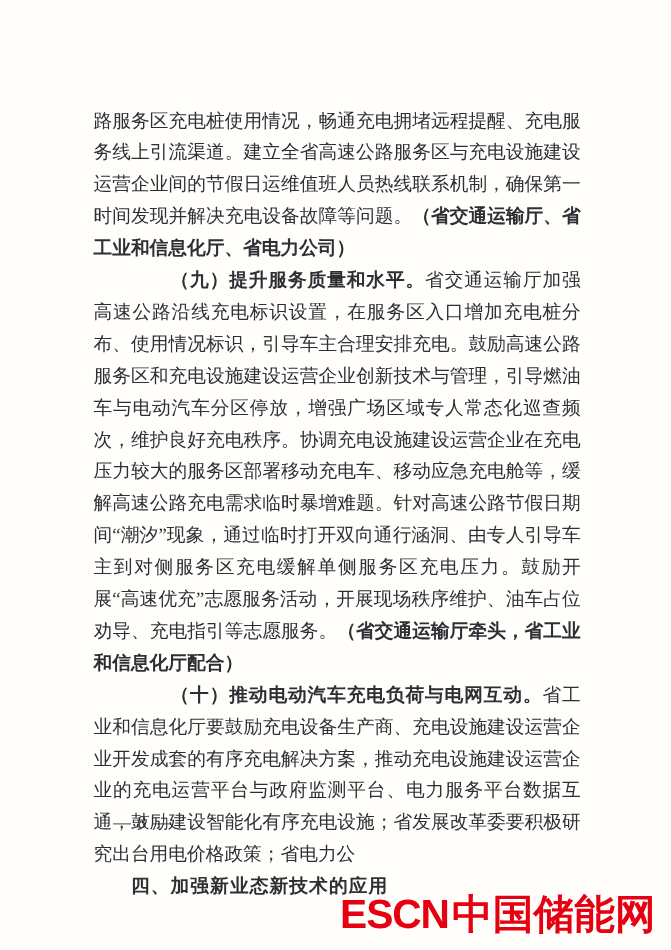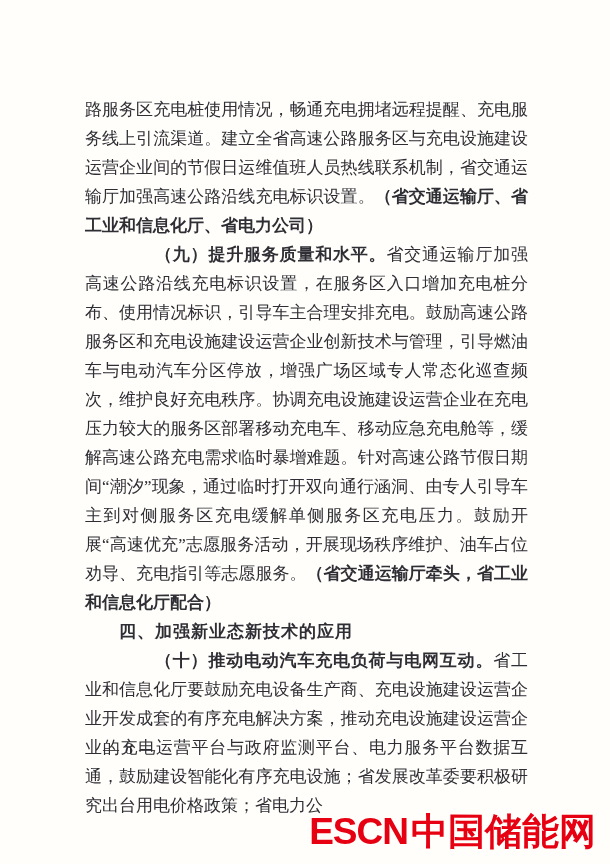--- a/index.html
+++ b/index.html
@@ -61,27 +61,27 @@
     margin-left: 3px;
   }
 </style>
 </head>
 <body>
 
 <div class="page">
 
   <div class="doc-body">
 
-    <p class="para no-indent"><span>路服务区充电桩使用情况，畅通充电拥堵远程提醒、充电服务线上引流渠道。建立全省高速公路服务区与充电设施建设运营企业间的节假日运维值班人员热线联系机制，省交通运输厅加强高速公路沿线充电标识设置。</span><span class="kai-text">（省交通运输厅、省工业和信息化厅、省电力公司）</span></p>
+    <p class="para no-indent"><span>路服务区充电桩使用情况，畅通充电拥堵远程提醒、充电服务线上引流渠道。建立全省高速公路服务区与充电设施建设运营企业间的节假日运维值班人员热线联系机制，确保第一时间发现并解决充电设备故障等问题。</span><span class="kai-text">（省交通运输厅、省工业和信息化厅、省电力公司）</span></p>
 
     <p class="para"><span class="lead-bold">（九）提升服务质量和水平。</span><span>省交通运输厅加强高速公路沿线充电标识设置，在服务区入口增加充电桩分布、使用情况标识，引导车主合理安排充电。鼓励高速公路服务区和充电设施建设运营企业创新技术与管理，引导燃油车与电动汽车分区停放，增强广场区域专人常态化巡查频次，维护良好充电秩序。协调充电设施建设运营企业在充电压力较大的服务区部署移动充电车、移动应急充电舱等，缓解高速公路充电需求临时暴增难题。针对高速公路节假日期间“潮汐”现象，通过临时打开双向通行涵洞、由专人引导车主到对侧服务区充电缓解单侧服务区充电压力。鼓励开展“高速优充”志愿服务活动，开展现场秩序维护、油车占位劝导、充电指引等志愿服务。</span><span class="kai-text">（省交通运输厅牵头，省工业和信息化厅配合）</span></p>
 
+    <p class="para"><span class="lead-bold">（十）推动电动汽车充电负荷与电网互动。</span><span>省工业和信息化厅要鼓励充电设备生产商、充电设施建设运营企业开发成套的有序充电解决方案，推动充电设施建设运营企业的充电运营平台与政府监测平台、电力服务平台数据互通，鼓励建设智能化有序充电设施；省发展改革委要积极研究出台用电价格政策；省电力公</span></p>
+
     <p class="para heading"><span>四、加强新业态新技术的应用</span></p>
-
-    <p class="para"><span class="lead-bold">（十）推动电动汽车充电负荷与电网互动。</span><span>省工业和信息化厅要鼓励充电设备生产商、充电设施建设运营企业开发成套的有序充电解决方案，推动充电设施建设运营企业的充电运营平台与政府监测平台、电力服务平台数据互通，鼓励建设智能化有序充电设施；省发展改革委要积极研究出台用电价格政策；省电力公</span></p>
 
   </div>
 
   <div class="page-number">— 8 —</div>
 
   <div class="logo">
     <span class="logo-latin">ESCN</span>
     <span class="logo-cn">中国储能网</span>
   </div>
 

